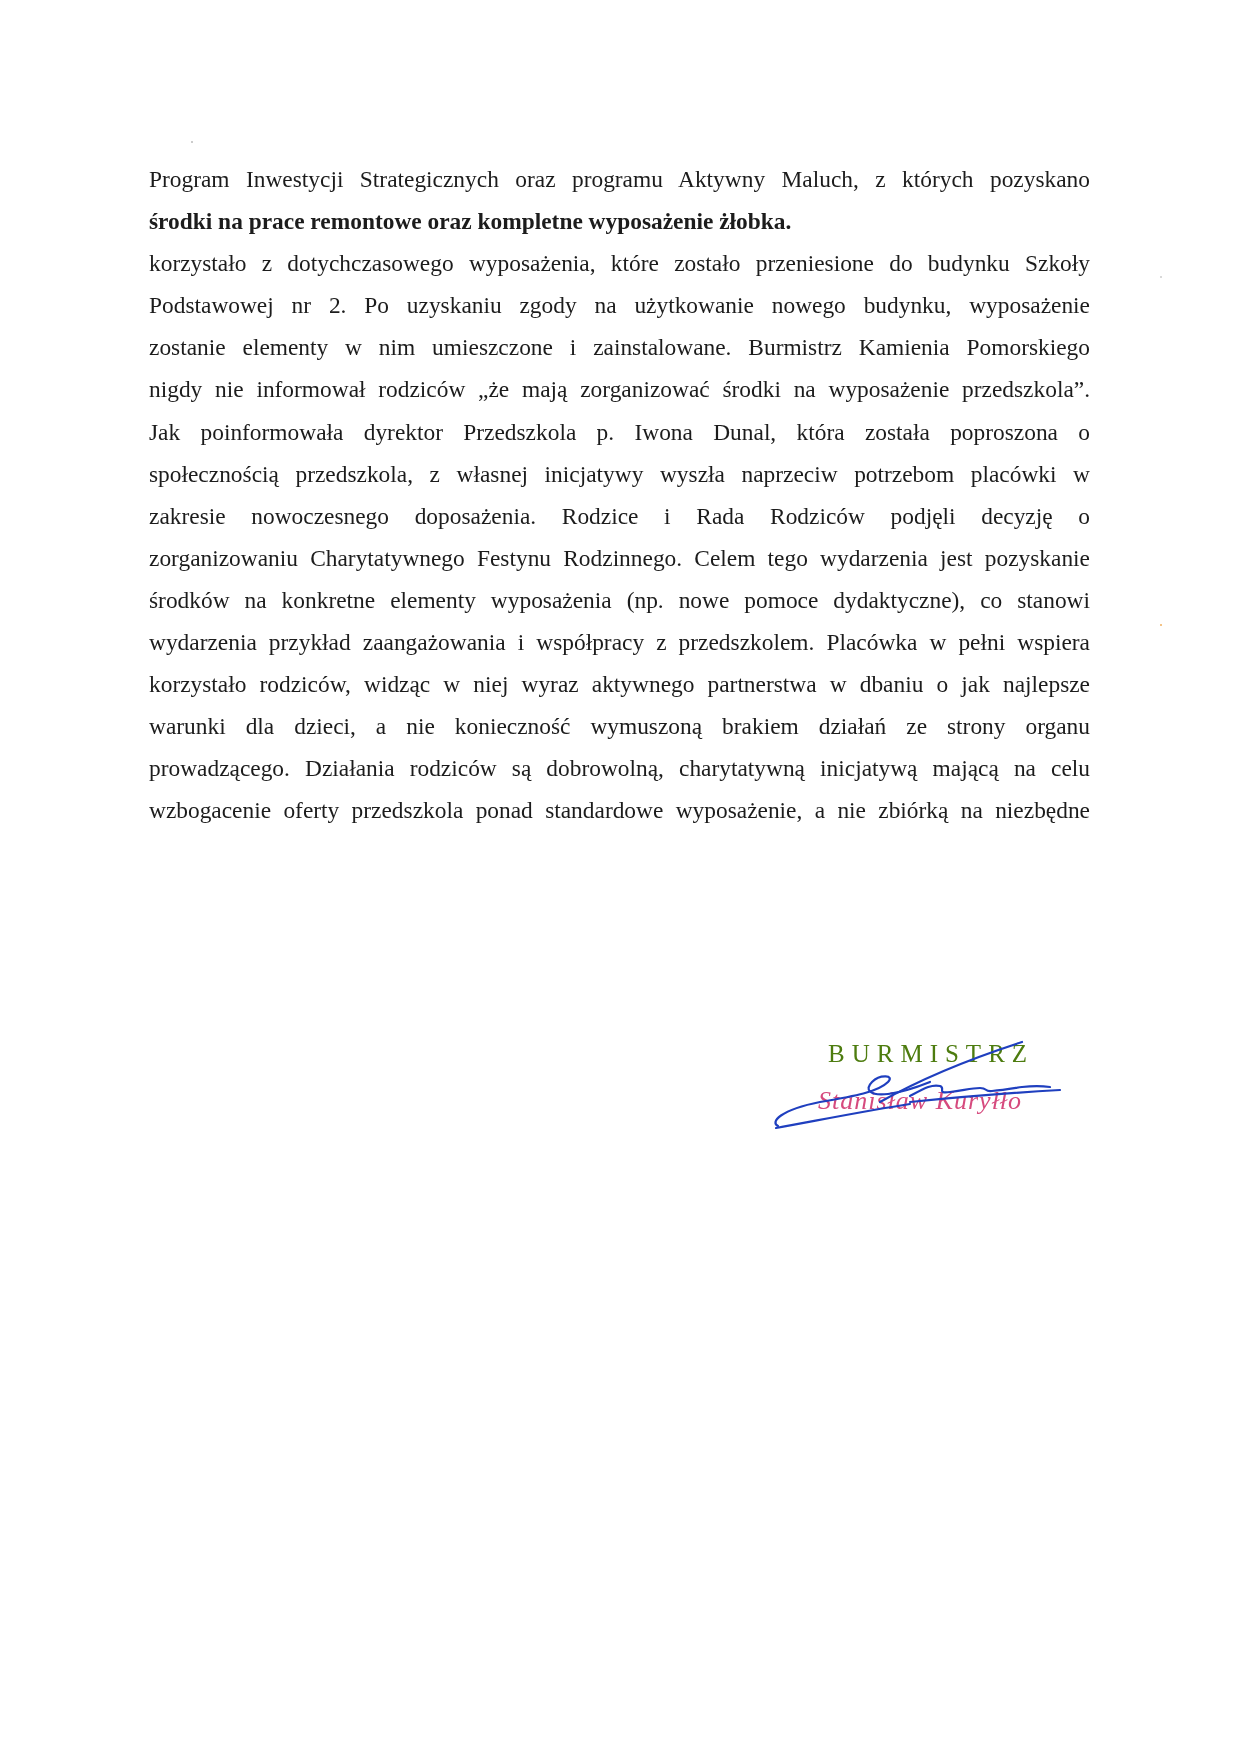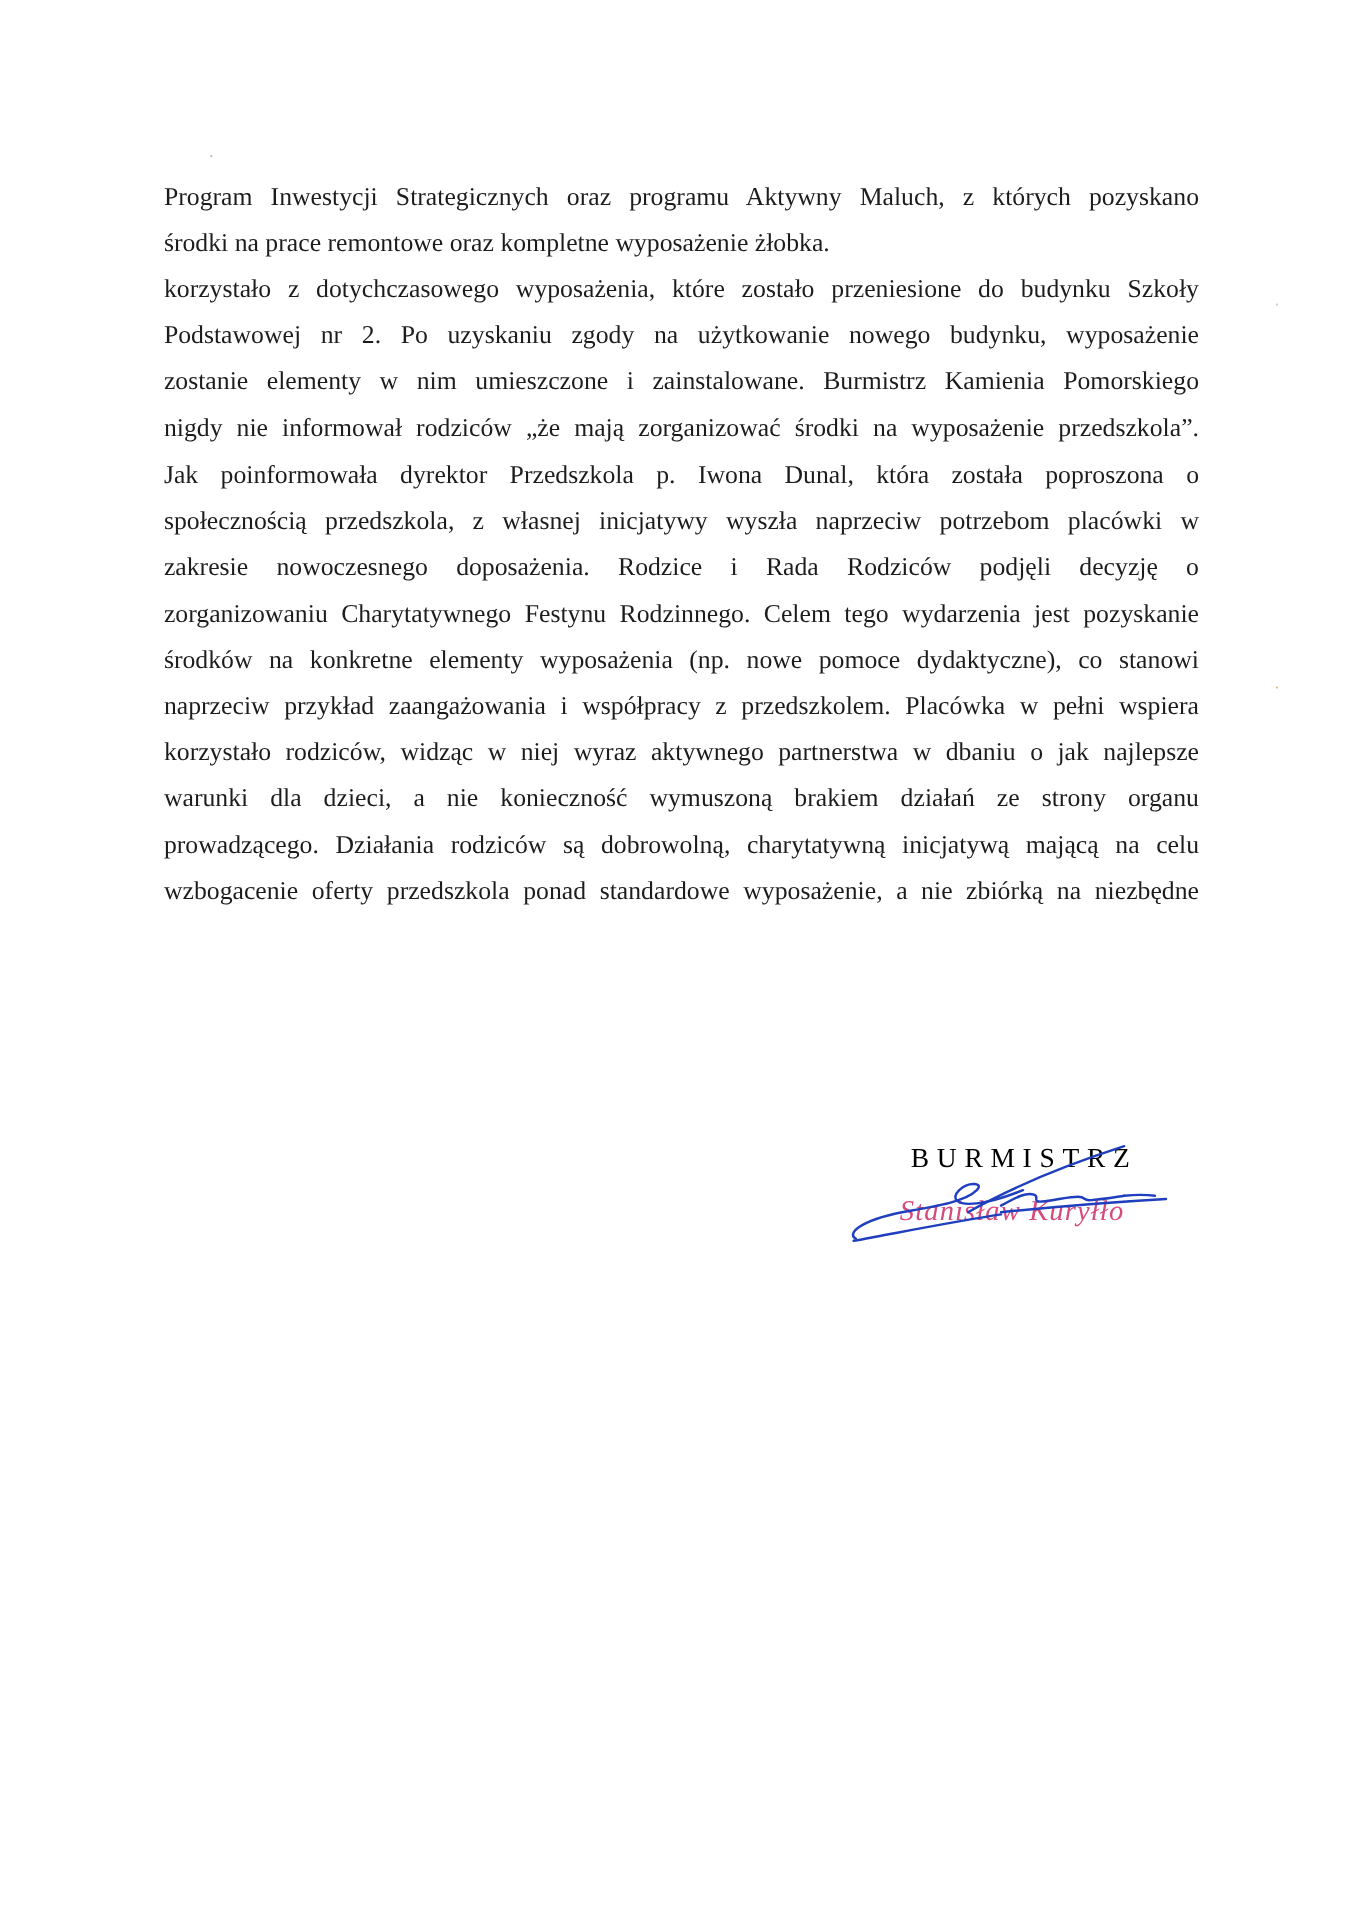--- a/index.html
+++ b/index.html
@@ -15,36 +15,36 @@
     line-height: 42.1px;
     color: #1c1c1c;
   }
   .line {
     display: block;
     white-space: nowrap;
     text-align: justify;
     text-align-last: justify;
     height: 42.1px;
   }
-  .line.last { text-align-last: left; }
+  .line.last { text-align-last: left; font-weight: bold; }
   .stamp {
     position: absolute;
     left: 760px;
     top: 1030px;
     width: 320px;
     height: 120px;
   }
   .stamp-title {
     position: absolute;
     left: 68px;
     top: 10px;
     font-family: "Liberation Serif", serif;
     font-size: 25px;
     letter-spacing: 7px;
-    color: #000000;
+    color: #4d7c0f;
   }
   .stamp-name {
     position: absolute;
     left: 58px;
     top: 56px;
     font-family: "Liberation Serif", serif;
     font-style: italic;
     font-size: 26px;
     letter-spacing: 1px;
     color: #d64a7e;
@@ -62,21 +62,21 @@
     <span class="line last">środki na prace remontowe oraz kompletne wyposażenie żłobka.</span>
     <span class="line">korzystało z dotychczasowego wyposażenia, które zostało przeniesione do budynku Szkoły</span>
     <span class="line">Podstawowej nr 2. Po uzyskaniu zgody na użytkowanie nowego budynku, wyposażenie</span>
     <span class="line">zostanie elementy w nim umieszczone i zainstalowane. Burmistrz Kamienia Pomorskiego</span>
     <span class="line">nigdy nie informował rodziców „że mają zorganizować środki na wyposażenie przedszkola”.</span>
     <span class="line">Jak poinformowała dyrektor Przedszkola p. Iwona Dunal, która została poproszona o</span>
     <span class="line">społecznością przedszkola, z własnej inicjatywy wyszła naprzeciw potrzebom placówki w</span>
     <span class="line">zakresie nowoczesnego doposażenia. Rodzice i Rada Rodziców podjęli decyzję o</span>
     <span class="line">zorganizowaniu Charytatywnego Festynu Rodzinnego. Celem tego wydarzenia jest pozyskanie</span>
     <span class="line">środków na konkretne elementy wyposażenia (np. nowe pomoce dydaktyczne), co stanowi</span>
-    <span class="line">naprzeciw przykład zaangażowania i współpracy z przedszkolem. Placówka w pełni wspiera</span>
+    <span class="line">wydarzenia przykład zaangażowania i współpracy z przedszkolem. Placówka w pełni wspiera</span>
     <span class="line">korzystało rodziców, widząc w niej wyraz aktywnego partnerstwa w dbaniu o jak najlepsze</span>
     <span class="line">warunki dla dzieci, a nie konieczność wymuszoną brakiem działań ze strony organu</span>
     <span class="line">prowadzącego. Działania rodziców są dobrowolną, charytatywną inicjatywą mającą na celu</span>
     <span class="line">wzbogacenie oferty przedszkola ponad standardowe wyposażenie, a nie zbiórką na niezbędne</span>
   </div>
 
   <div class="stamp">
     <div class="stamp-title">BURMISTRZ</div>
     <div class="stamp-name">Stanisław Kuryłło</div>
     <svg class="signature" viewBox="0 0 320 120">

